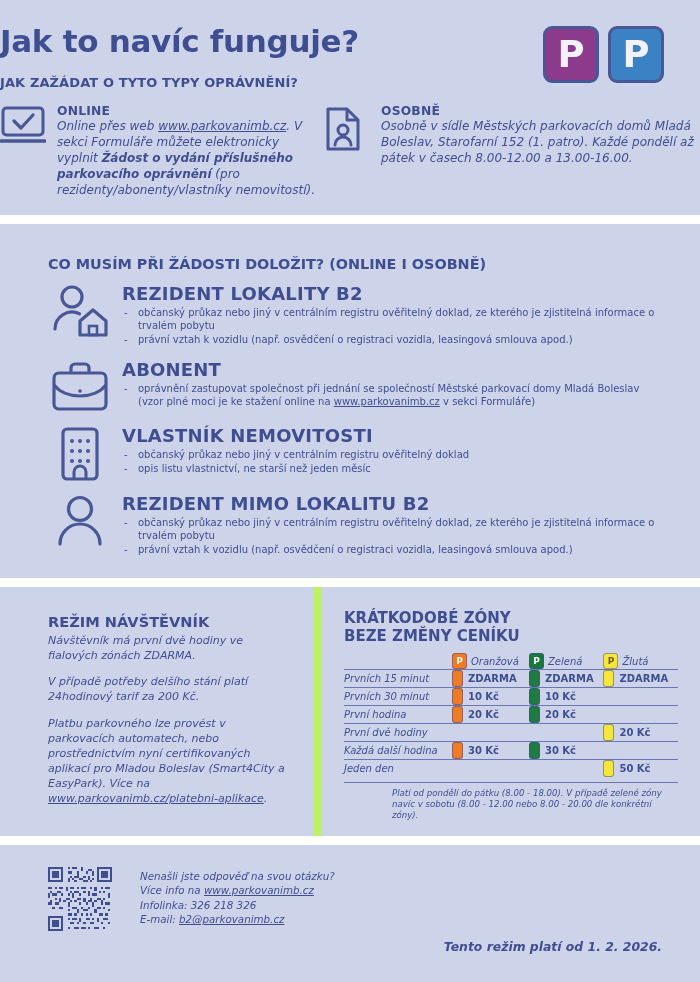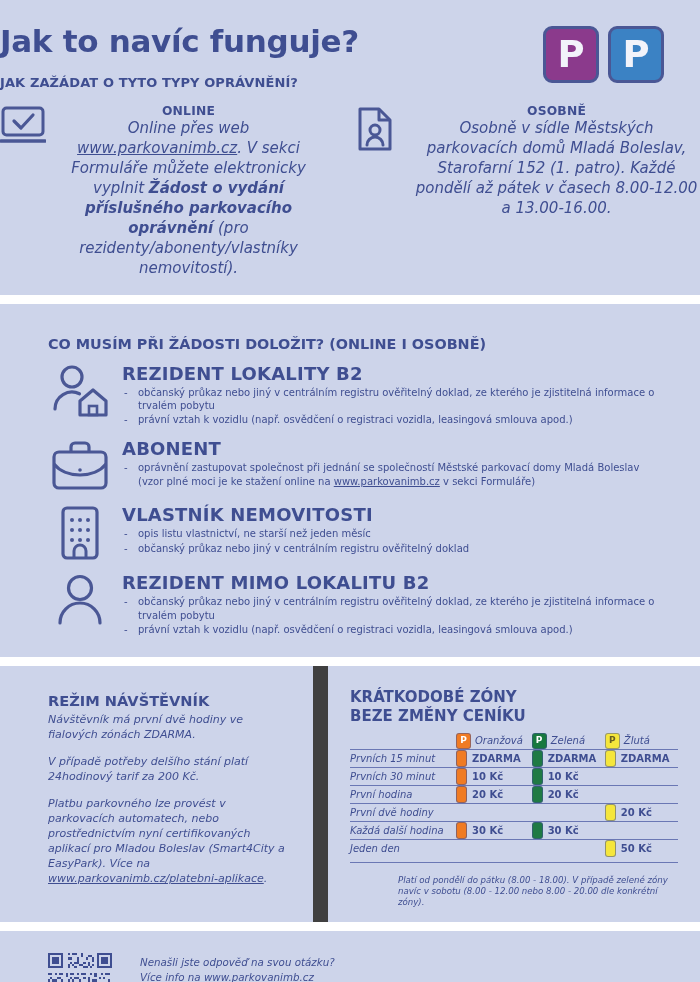--- a/index.html
+++ b/index.html
@@ -34,46 +34,46 @@
     width:50px;height:51px;border-radius:9px;
     border:3px solid #4A5795;
     display:flex;align-items:center;justify-content:center;
     font-size:37px;font-weight:bold;color:#F2F3FA;line-height:1;
     font-family:"DejaVu Sans","Liberation Sans",sans-serif;
   }
   .logo-purple{background:#8B3A8C;}
   .logo-blue{background:#3B82C4;}
 
   
-  .apply-row{display:flex;gap:36px;text-align:center;}
+  .apply-row{display:flex;gap:4px;}
   .apply-col{display:flex;gap:11px;flex:1;}
   .apply-col.col-left{flex:0 0 320px;}
   .apply-ico{flex:0 0 auto;width:46px;padding-top:2px;}
   .apply-txt{flex:1;}
   .blk-title{font-size:12.3px;font-weight:bold;letter-spacing:0.2px;margin-bottom:1px;}
-  .blk-body{font-size:15px;font-style:italic;line-height:1.33;}
+  .blk-body{font-size:12px;font-style:italic;line-height:1.33;}
   .blk-body b{font-weight:bold;font-style:italic;}
   a,.ulink{color:#3F4E91;text-decoration:underline;font-style:italic;}
 
   
   .sec-req{padding-top:32px;padding-bottom:10px;}
   .req-heading{font-size:14.4px;font-weight:bold;margin:0 0 10px 0;}
   .req-item{display:flex;gap:10px;margin-bottom:10px;}
   .req-ico{flex:0 0 auto;width:64px;display:flex;justify-content:center;padding-top:2px;}
   .req-txt{flex:1;padding-top:1px;}
   .req-name{font-size:18px;font-weight:bold;letter-spacing:0.2px;margin-bottom:2px;}
   ul.dash{list-style:none;margin:0;padding:0;}
   ul.dash li{
     font-size:10px;line-height:1.33;
     padding-left:16px;position:relative;margin-bottom:1px;
   }
   ul.dash li:before{content:"-";position:absolute;left:2px;top:0;}
 
   
-  .sec-bottom{display:flex;gap:15px;background:#404040;flex:0 0 auto;border-radius:16px;}
+  .sec-bottom{display:flex;gap:9px;background:#bef264;flex:0 0 auto;border-radius:16px;}
   .panel-left{flex:0 0 313px;background:#CDD4EA;padding:26px 22px 18px 48px;box-sizing:border-box;}
   .panel-right{flex:1;background:#CDD4EA;padding:22px 22px 14px 22px;box-sizing:border-box;}
   .visitor-title{font-size:14.6px;font-weight:bold;margin:0 0 4px 0;}
   .visitor-p{font-size:11px;font-style:italic;line-height:1.36;margin:0 0 12px 0;}
   .visitor-p:last-child{margin-bottom:0;}
 
   
   .tbl-title{font-size:15px;font-weight:bold;line-height:1.22;margin:0 0 8px 0;}
   table.price{border-collapse:collapse;width:100%;font-size:9.8px;}
   table.price td,table.price th{padding:0;vertical-align:middle;}
@@ -98,21 +98,21 @@
     font-size:9px;font-weight:bold;line-height:1;
     border:1px solid rgba(63,78,145,.5);
   }
   .pb-orange{background:#F07B23;color:#FFFFFF;}
   .pb-green{background:#18793F;color:#FFFFFF;}
   .pb-yellow{background:#F5E63C;color:#6A6020;}
   .tbl-note{
     font-size:8.6px;font-style:italic;line-height:1.3;
     margin-top:5px;padding-left:48px;
   }
-  .note-top-rule{border-top:1.4px solid #6A77B4;padding-top:12px;}
+  .note-top-rule{border-top:1.4px solid #6A77B4;padding-top:5px;}
 
   
   .sec-footer{background:#CDD4EA;flex:1 1 auto;padding:22px 36px 10px 48px;position:relative;box-sizing:border-box;}
   .footer-row{display:flex;gap:28px;align-items:flex-start;}
   .qr{width:64px;height:64px;flex:0 0 auto;}
   .footer-txt{font-size:10.3px;font-style:italic;line-height:1.42;padding-top:2px;}
   .valid-from{
     position:absolute;right:38px;bottom:28px;
     font-size:12.4px;font-style:italic;font-weight:bold;
   }
@@ -223,22 +223,22 @@
             <circle cx="22" cy="35" r="2"></circle>
               <circle cx="30" cy="35" r="2"></circle>
               <circle cx="38" cy="35" r="2"></circle>
           </g>
           <path d="M24 53 v-7 a6 6 0 0 1 12 0 v7" fill="none" stroke="#4A5795" stroke-width="3"></path>
         </svg>
       </div>
       <div class="req-txt">
         <div class="req-name">VLASTNÍK NEMOVITOSTI</div>
         <ul class="dash">
+          <li>občanský průkaz nebo jiný v centrálním registru ověřitelný doklad</li>
           <li>opis listu vlastnictví, ne starší než jeden měsíc</li>
-          <li>občanský průkaz nebo jiný v centrálním registru ověřitelný doklad</li>
         </ul>
       </div>
     </div>
 
     <div class="req-item">
       <div class="req-ico">
         <svg width="60" height="54" viewBox="0 0 60 54">
           <circle cx="30" cy="15" r="11.5" fill="none" stroke="#4A5795" stroke-width="3.2"></circle>
           <path d="M10 50 a20 20 0 0 1 40 0" fill="none" stroke="#4A5795" stroke-width="3.2" stroke-linecap="round"></path>
         </svg>

